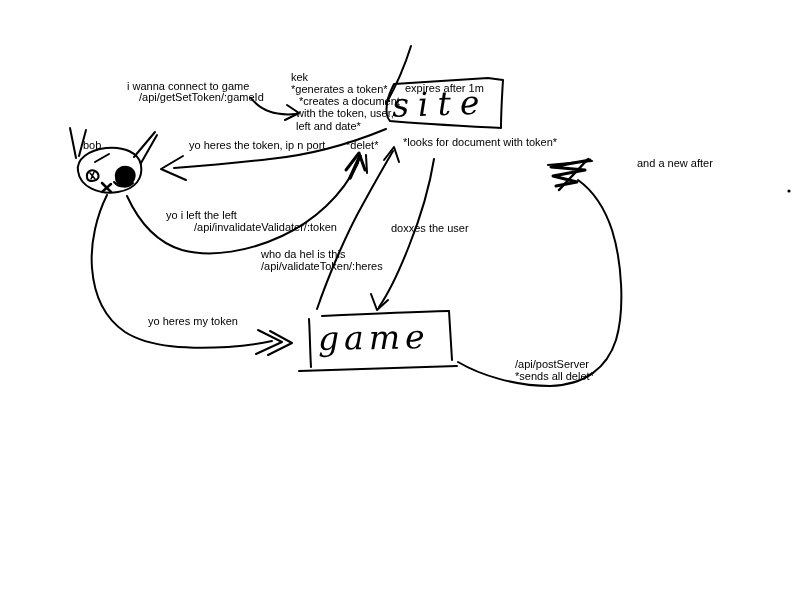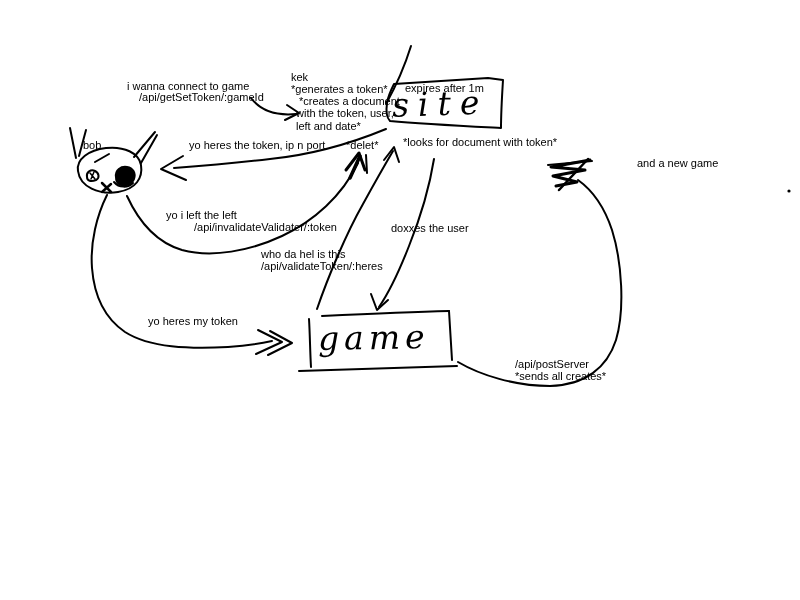--- a/index.html
+++ b/index.html
@@ -129,30 +129,30 @@
 
   <div class="lbl" style="left:291px;top:71px;text-align:center;">kek</div>
   <div class="lbl" style="left:291px;top:83px;">*generates a token*</div>
   <div class="lbl" style="left:299px;top:95px;">*creates a document</div>
   <div class="lbl" style="left:296px;top:107px;">with the token, user,</div>
   <div class="lbl" style="left:296px;top:120px;">left and date*</div>
 
   <div class="lbl" style="left:189px;top:139px;">yo heres the token, ip n port</div>
   <div class="lbl" style="left:346px;top:139px;">*delet*</div>
   <div class="lbl" style="left:403px;top:136px;">*looks for document with token*</div>
-  <div class="lbl" style="left:637px;top:157px;">and a new game</div>
+  <div class="lbl" style="left:637px;top:157px;">and a new after</div>
 
   <div class="lbl" style="left:83px;top:139px;">bob</div>
 
   <div class="lbl" style="left:166px;top:209px;">yo i left the left</div>
   <div class="lbl" style="left:166px;top:221px;margin-left:28px;">/api/invalidateValidater/:token</div>
 
   <div class="lbl" style="left:261px;top:248px;">who da hel is this</div>
   <div class="lbl" style="left:261px;top:260px;">/api/validateToken/:heres</div>
 
   <div class="lbl" style="left:391px;top:222px;">doxxes the user</div>
 
   <div class="lbl" style="left:148px;top:315px;">yo heres my token</div>
 
   <div class="lbl" style="left:515px;top:358px;">/api/postServer</div>
-  <div class="lbl" style="left:515px;top:370px;">*sends all creates*</div>
+  <div class="lbl" style="left:515px;top:370px;">*sends all delet*</div>
 
 </div>
 
 </body></html>

